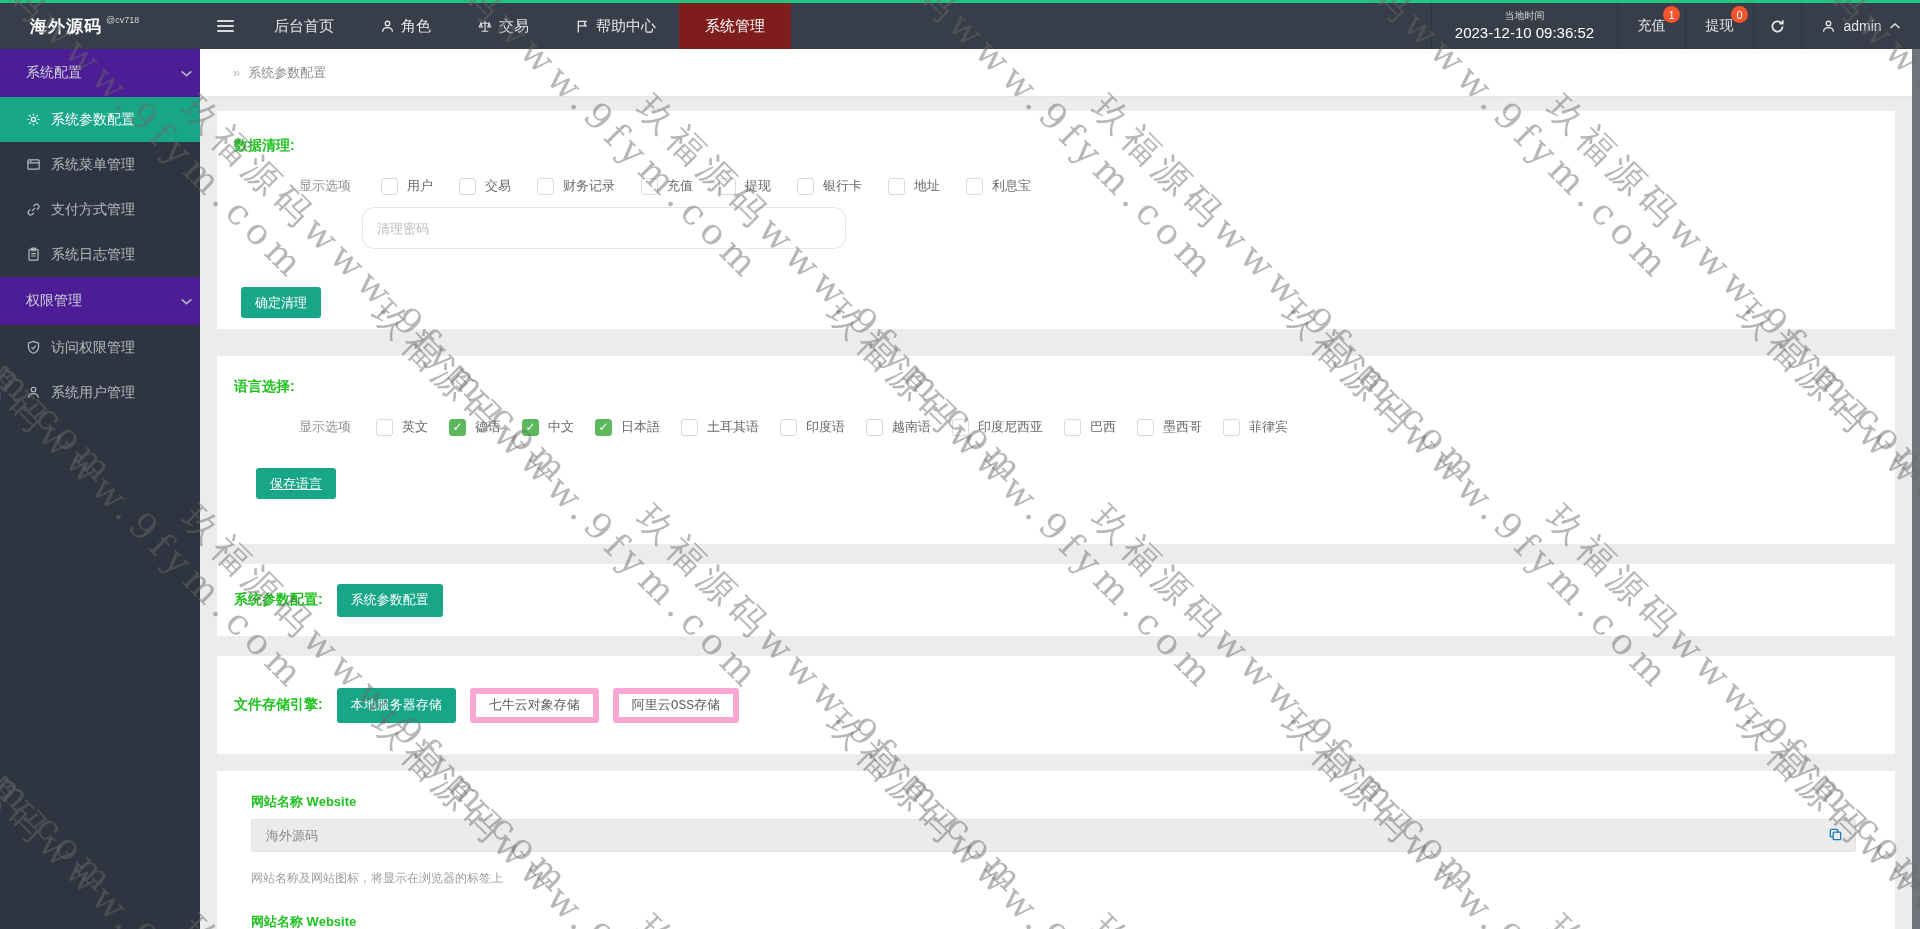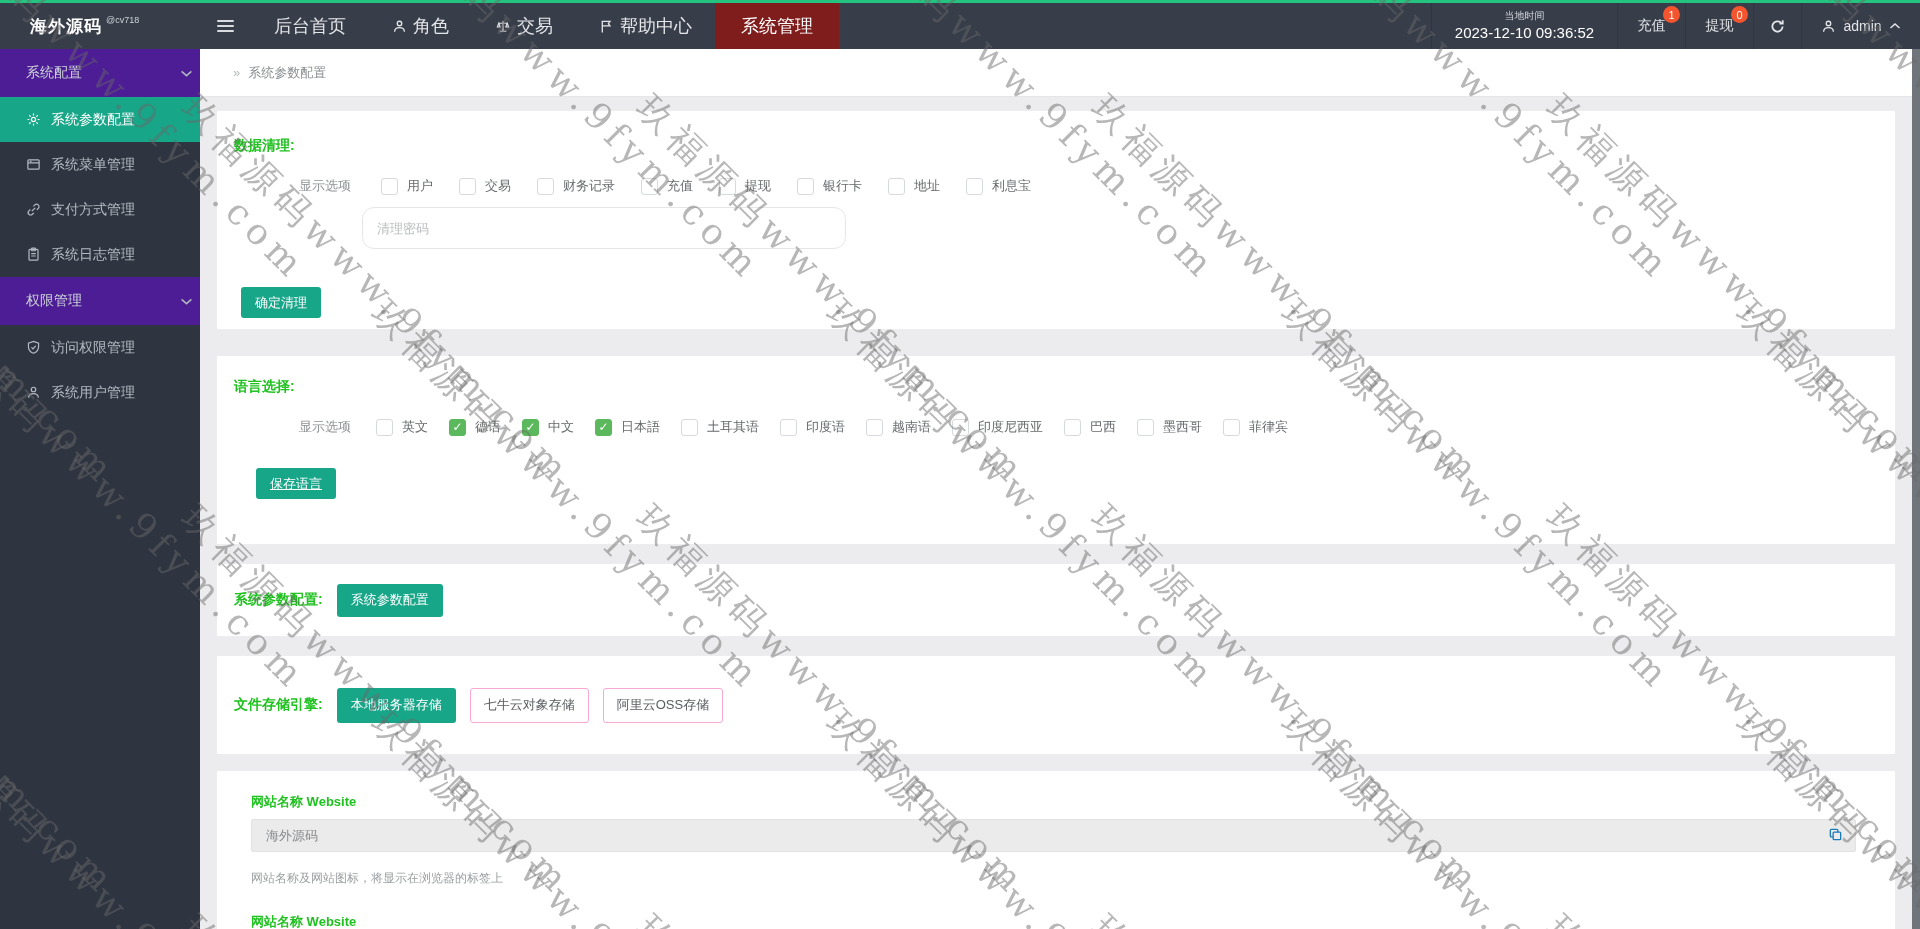--- a/index.html
+++ b/index.html
@@ -7,21 +7,21 @@
     font-family:"Liberation Sans","DejaVu Sans",sans-serif; background:#ececee; }
 
   
   .navbar { position:absolute; top:0; left:0; width:1920px; height:49px;
     background:#373d49; border-top:3px solid #24c480; display:flex; align-items:stretch; z-index:5; }
   .logo-box { width:200px; display:flex; align-items:center; padding-left:30px; color:#fff; }
   .logo-text { font-size:17px; font-weight:bold; letter-spacing:1px; }
   .logo-sup { font-size:9px; color:#cfd3d9; margin-left:4px; transform:translateY(-6px); }
   .nav-left { display:flex; align-items:stretch; }
   .nav-item { display:flex; align-items:center; gap:6px; padding:0 15px; margin:0 8px;
-    color:#e4e6e9; font-size:18px; cursor:pointer; }
+    color:#e4e6e9; font-size:15px; cursor:pointer; }
   .nav-item.hamburger { margin:0 2px; }
   .nav-item.active { background:#7f1d1d; color:#fff; margin:0; padding:0 26px; }
   .nav-right { margin-left:auto; display:flex; align-items:stretch; }
   .nav-seg { display:flex; align-items:center; justify-content:center;
     border-left:1px solid #2e3440; color:#e4e6e9; font-size:14px; position:relative; cursor:pointer; }
   .time-seg { width:186px; flex-direction:column; line-height:1.35; cursor:default; }
   .time-label { font-size:10px; color:#d4d8dd; }
   .time-value { font-size:15px; color:#fff; }
   .badge-seg { width:68px; }
   .badge { position:absolute; top:3px; right:5px; min-width:17px; height:17px; border-radius:9px;
@@ -70,22 +70,22 @@
     border:1px solid #e5e6e7; border-radius:12px; padding:0 14px; font-size:13px; color:#555;
     font-family:inherit; outline:none; }
   .clean-input::placeholder { color:#b9bcbe; }
 
   .btn-teal { background:#18a689; color:#fff; border:none; border-radius:3px; font-size:13px;
     padding:0 14px; height:31px; cursor:pointer; font-family:inherit; }
   .btn-clean { margin-top:38px; margin-left:7px; }
   .btn-lang { margin-top:32px; margin-left:22px;text-decoration:underline; }
   .btn-modify { height:33px; }
   .btn-storage { height:35px; }
-  .btn-outline { background:#fff; color:#5a5d60; border:1px solid #f9a8d4; border-radius:3px;
-    font-size:13px; padding:0 13px; height:35px; cursor:pointer; font-family:Liberation Sans, sans-serif; }
+  .btn-outline { background:#fff; color:#5a5d60; border:6px solid #f9a8d4; border-radius:3px;
+    font-size:13px; padding:0 13px; height:35px; cursor:pointer; font-family:Liberation Mono, monospace; }
 
   .field-label { color:#20c120; font-weight:bold; font-size:13px; margin-top:12px; }
   .input-wrap { position:relative; margin-top:8px; }
   .site-input { width:100%; height:33px; background:#ebebec; border:1px solid #e2e2e4;
     border-radius:2px; padding:0 36px 0 14px; font-size:13px; color:#85888a;
     font-family:inherit; outline:none; }
   .copy-icon { position:absolute; right:13px; top:8px; cursor:pointer; }
   .help-text { color:#9b9ea0; font-size:12px; margin-top:18px; }
   .field2 { margin-top:26px; }
 

